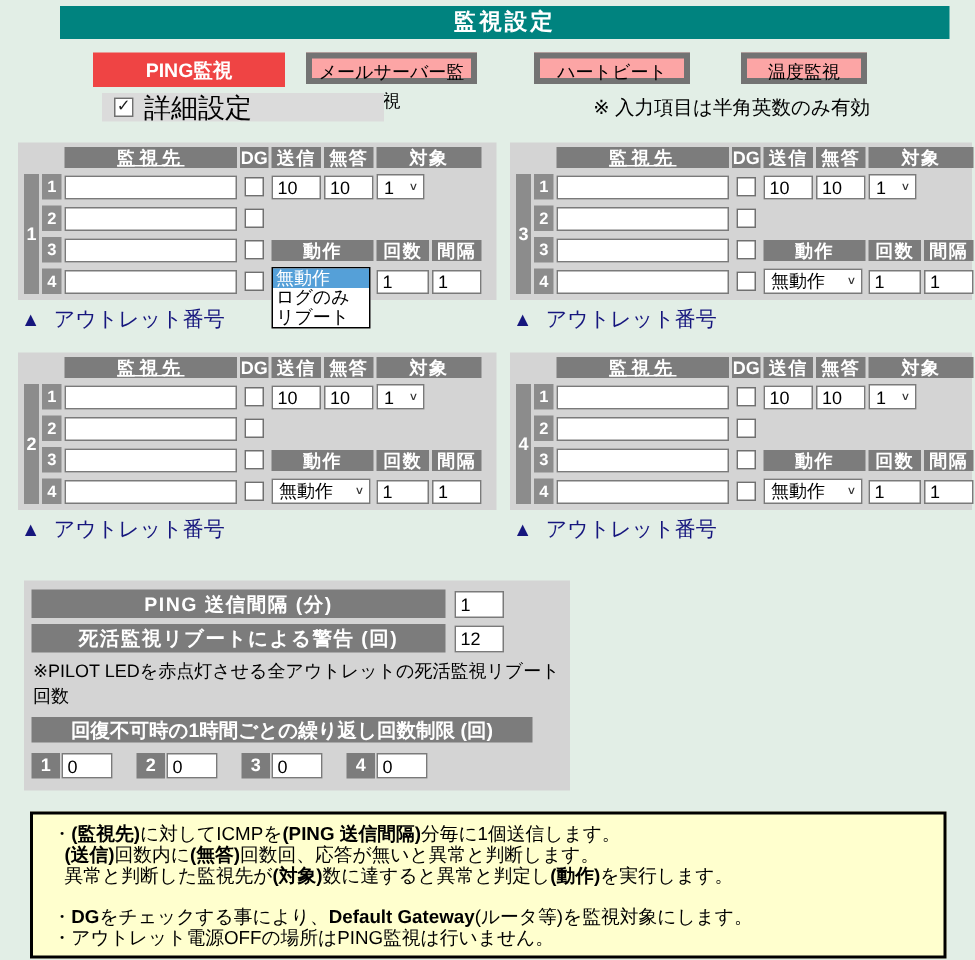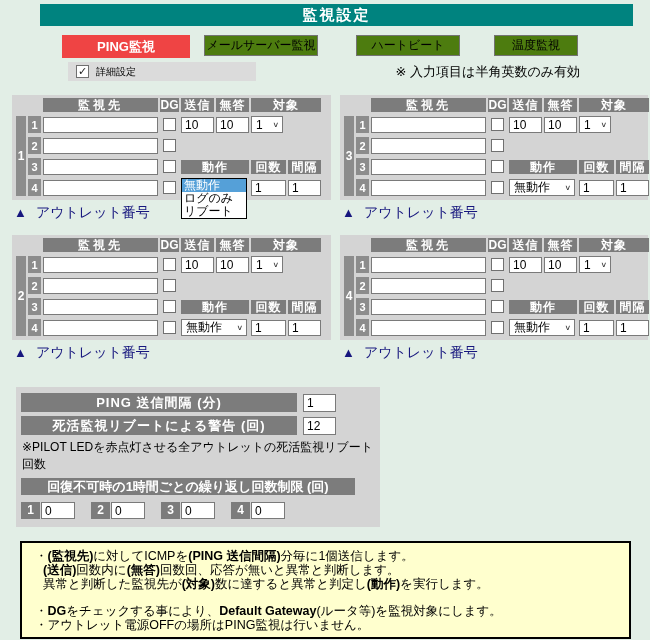--- a/index.html
+++ b/index.html
@@ -12,60 +12,60 @@
   
   .title-bar {
     margin: 4px 0 0 40px; width: 593px; height: 22px;
     background: #00837F; color: #fff;
     font-size: 15px; font-weight: bold; text-align: center; line-height: 22px;
     letter-spacing: 2px;
   }
   
   .tabs { display: flex; align-items: flex-start; margin: 9px 0 0 62px; height: 23px; }
   .tab {
-    background: #4d7c0f; border: 1px solid #737373; color: #000;
+    background: #fca5a5; border: 4px solid #737373; color: #000;
     font-size: 12px; text-align: center; height: 21px; line-height: 19px; cursor: default;
   }
   .tab.active {
     background: #ef4444; border: none; color: #fff;
     font-size: 13px; font-weight: bold; height: 23px; line-height: 23px;
   }
   .tab1 { width: 128px; }
   .tab2 { width: 114px; margin-left: 14px; }
   .tab3 { width: 104px; margin-left: 38px; }
   .tab4 { width: 84px; margin-left: 34px; }
   
   .detail-row { display: flex; align-items: center; margin-top: 4px; height: 19px; }
   .detail-strip {
     margin-left: 68px; width: 188px; height: 19px; background: #DBDBDB;
     display: flex; align-items: center; padding-left: 8px;
   }
   .checkbox {
     width: 13px; height: 13px; background: #fff; border: 1px solid #707070;
     font-size: 11px; line-height: 11px; text-align: center; font-weight: bold; color: #1a1a1a;
   }
-  .detail-label { font-size: 10px; margin-left: 7px; }
+  .detail-label { font-size: 18px; margin-left: 7px; }
   .input-note { margin-left: auto; margin-right: 70px; font-size: 13px; }
   
   .blocks-row { display: flex; margin: 14px 0 0 12px; }
   .block { width: 319px; position: relative; }
   .blocks-row .block + .block { margin-left: 9px; width: 308px; }
   .panel {
     background: #D4D4D4;
     display: grid;
     grid-template-columns: 10px 13px 115px 19px 33px 33px 35px 33px;
     grid-template-rows: 14px 17px 17px 17px 17px;
     gap: 4px 2px;
     padding: 3px 0 4px 4px;
   }
   .hdr {
     background: #7C7C7C; color: #fff; font-size: 12px; font-weight: bold;
     text-align: center; line-height: 14px; height: 14px; letter-spacing: 1px; width: 100%;
   }
-  .h-target { grid-column: 3; grid-row: 1; letter-spacing: 3px; }
+  .h-target { grid-column: 3; grid-row: 1; letter-spacing: 3px; text-decoration: underline; }
   .h-dg     { grid-column: 4; grid-row: 1; letter-spacing: 0; }
   .h-send   { grid-column: 5; grid-row: 1; }
   .h-na     { grid-column: 6; grid-row: 1; }
   .h-subj   { grid-column: 7 / 9; grid-row: 1; }
   .numbar {
     grid-column: 1; grid-row: 2 / 6; background: #8C8C8C; color: #fff;
     font-size: 12px; font-weight: bold; display: flex; align-items: center; justify-content: center;
   }
   .rownum {
     grid-column: 2; background: #8C8C8C; color: #fff; font-size: 11px; font-weight: bold;

